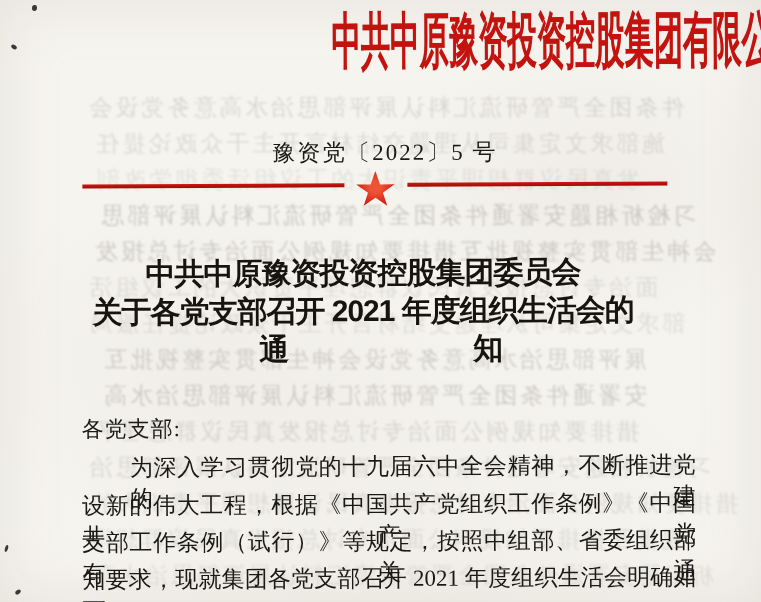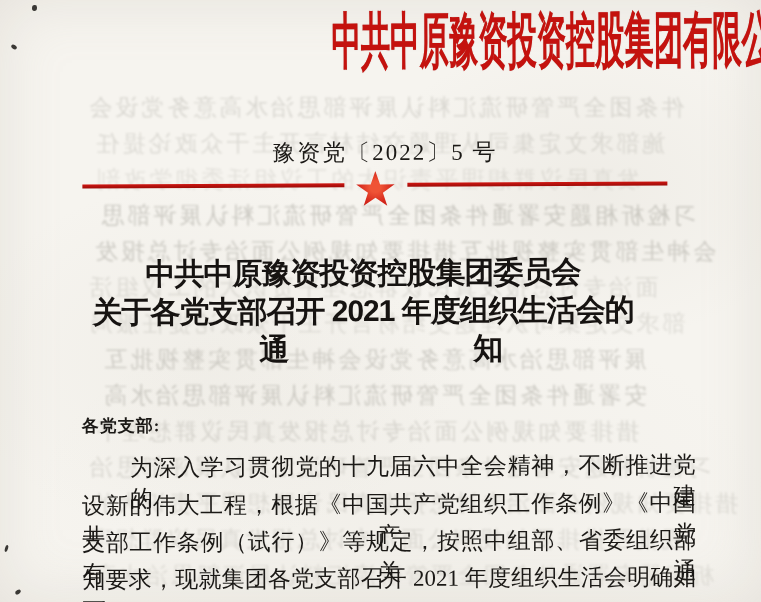--- a/index.html
+++ b/index.html
@@ -54,21 +54,21 @@
     font-family:"Liberation Sans","DejaVu Sans",sans-serif;
     font-weight:bold;color:#161311;
   }
   .title-line{font-size:30px;line-height:38px;letter-spacing:-1px;white-space:nowrap;}
   .title-line3{position:relative;height:38px;}
   .tl3-left{position:absolute;left:176px;top:0;font-size:30px;line-height:38px;}
   .tl3-right{position:absolute;left:390px;top:0;font-size:30px;line-height:38px;}
   
   .salutation{
     position:absolute;left:81px;top:413px;
-    font-size:17px;color:#1b1916;letter-spacing:1px;font-weight:bold;
+    font-size:22px;color:#1b1916;letter-spacing:1px;
   }
   .body-line{
     position:absolute;left:81px;width:614px;height:28px;
     font-size:23px;color:#1b1916;
     text-align:justify;text-align-last:justify;
     white-space:nowrap; 
     overflow:visible;
   }
   .body-line.justified{white-space:normal;}
   .bl-1{top:451px;padding-left:48px;width:566px;}

